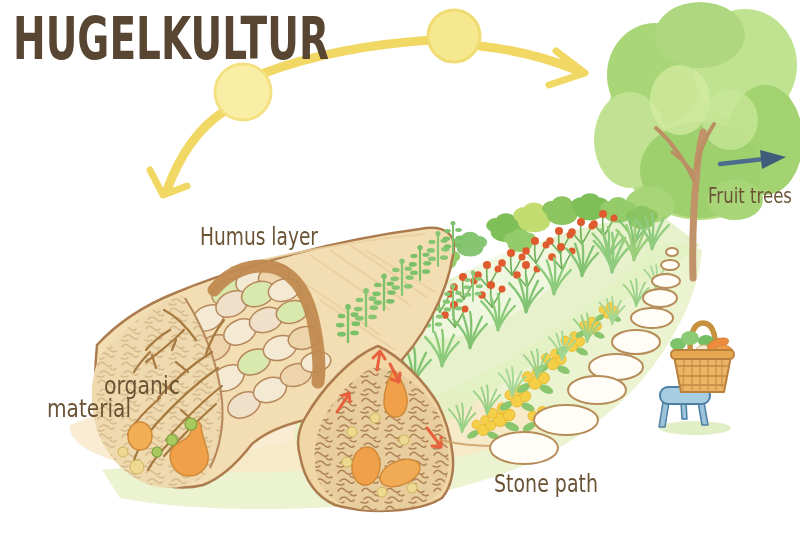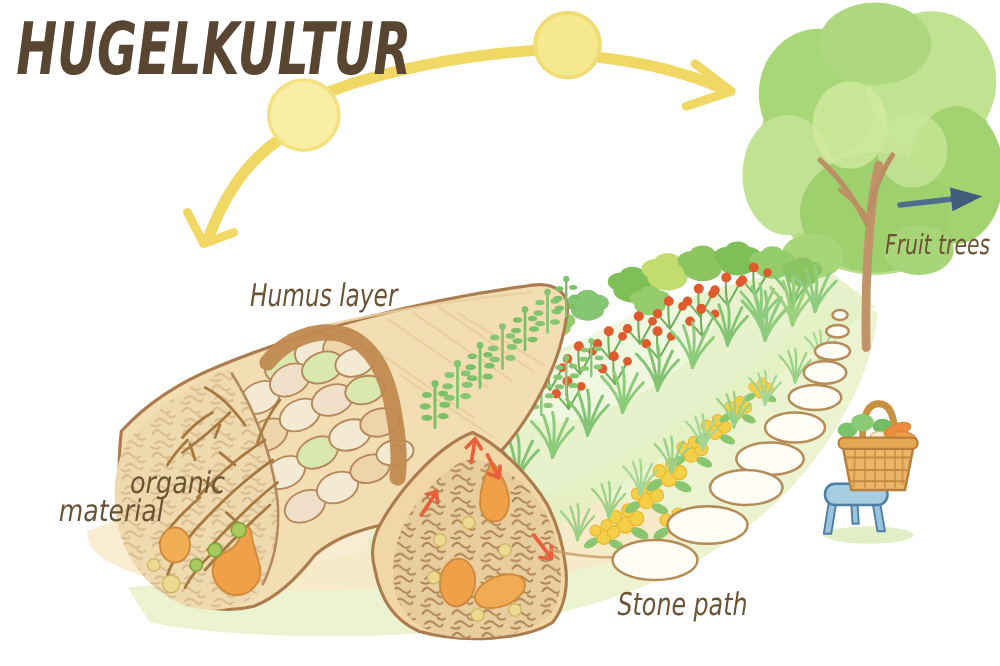--- a/index.html
+++ b/index.html
@@ -1,17 +1,17 @@
 <!DOCTYPE html>
 <html><head>
 <meta charset="utf-8">
 <style>
   html,body{margin:0;padding:0;background:#ffffff;}
   .stage{position:relative;width:800px;height:533px;background:#ffffff;overflow:hidden;
-         font-family:"DejaVu Sans",sans-serif;font-style:italic;}
+         font-family:"DejaVu Sans",sans-serif;}
   svg{position:absolute;left:0;top:0;}
   .ttl{font-family:"DejaVu Sans",sans-serif;font-weight:bold;fill:#584633;}
   .lbl{font-family:"DejaVu Sans",sans-serif;fill:#6b5436;}
 </style>
 </head>
 <body>
 
 <div class="stage">
 <svg width="800" height="533" viewBox="0 0 800 533">
 

